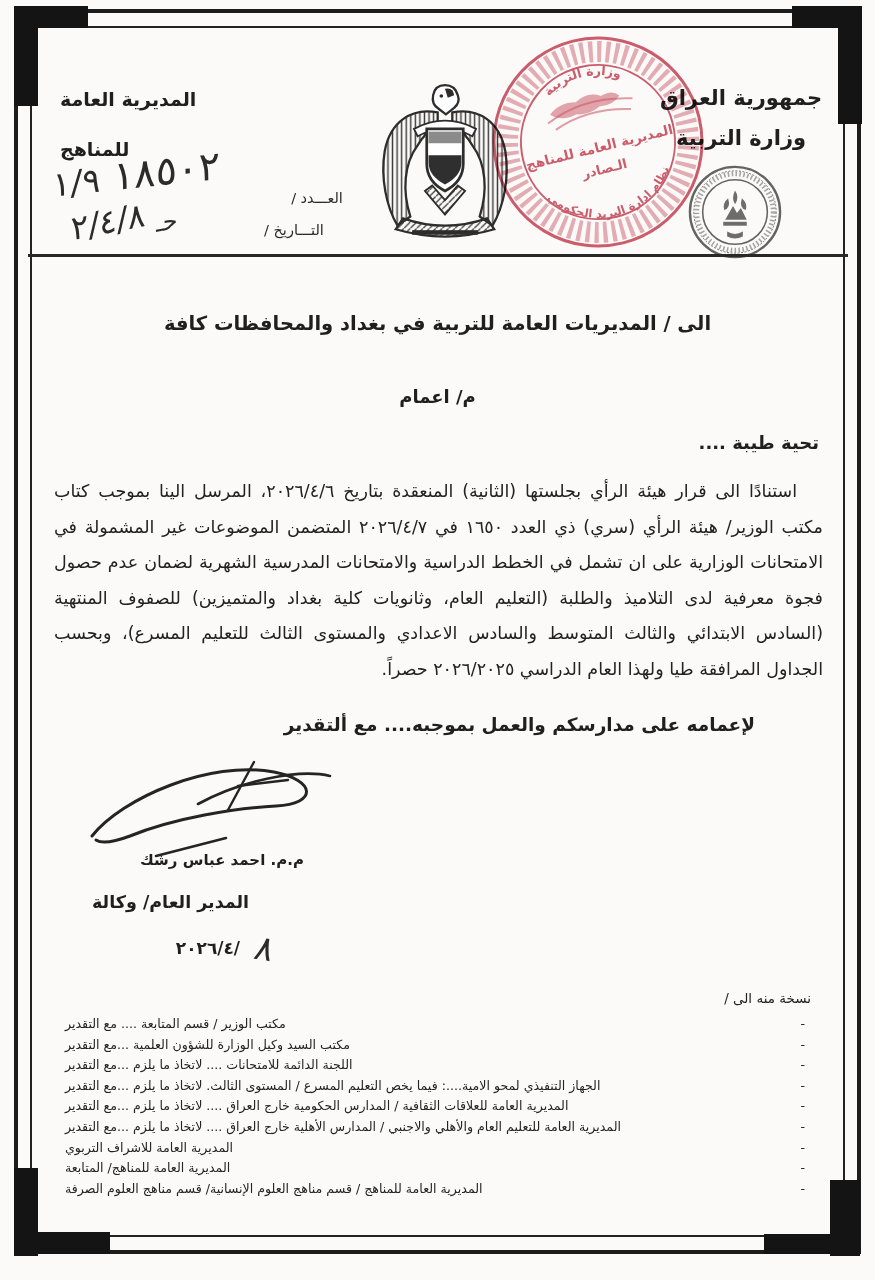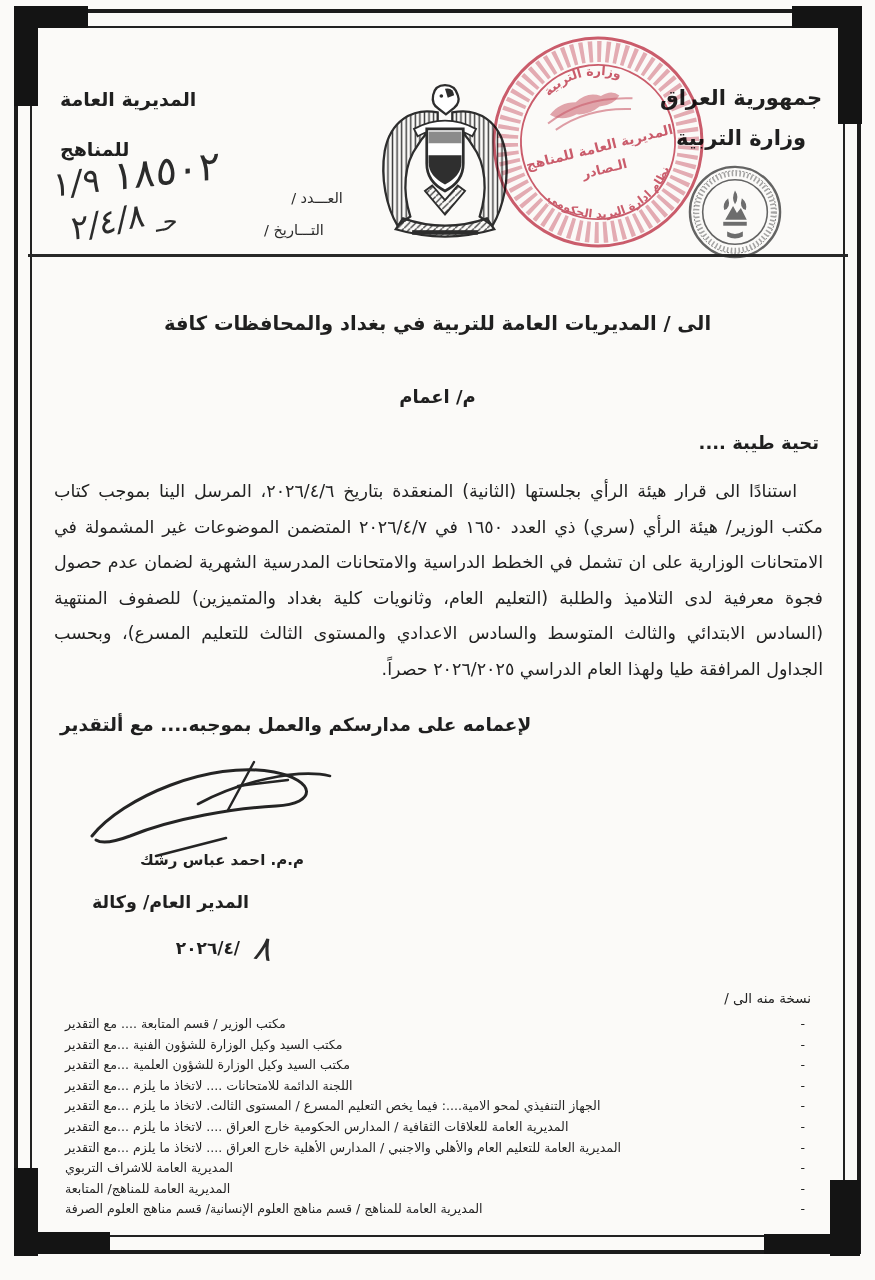--- a/index.html
+++ b/index.html
@@ -41,21 +41,21 @@
 
   
   .to-line{top:312px;left:60px;right:60px;text-align:center;font-size:19.5px;font-weight:bold;}
   .subject{top:386px;left:0;right:0;text-align:center;font-size:18px;font-weight:bold;}
   .greeting{top:432px;right:56px;font-size:18px;font-weight:bold;}
   .body-par{
     top:474px;right:52px;left:54px;font-size:17.5px;line-height:35.5px;
     text-align:justify;text-align-last:right;color:#222;
   }
   .body-par .indent{display:inline-block;width:26px;}
-  .closing{top:714px;left:60px;right:120px;text-align:left;font-size:18.5px;font-weight:bold;}
+  .closing{top:714px;left:60px;right:120px;text-align:right;font-size:18.5px;font-weight:bold;}
 
   
   .sig-box{top:752px;left:78px;width:280px;height:115px;}
   .sig-name{top:851px;left:92px;width:260px;text-align:center;font-size:15px;font-weight:bold;}
   .sig-title{top:892px;left:92px;width:260px;text-align:left;font-size:17.5px;font-weight:bold;}
   .sig-date{top:928px;left:110px;width:230px;text-align:center;direction:ltr;
     font-size:17px;font-weight:bold;}
   .sig-date .day{display:inline-block;font-size:34px;font-weight:normal;
     transform:rotate(9deg) skewX(-8deg);margin-left:10px;vertical-align:-6px;}
 
@@ -185,21 +185,20 @@
   <div class="abs sig-name">م.م. احمد عباس رشك</div>
   <div class="abs sig-title">المدير العام/ وكالة</div>
   <div class="abs sig-date">
     <span>٢٠٢٦/٤/</span>
     <span class="day hand">٨</span>
   </div>
 
   <div class="abs cc-head">نسخة منه الى /</div>
   <div class="abs cc-list">
     <div class="cc-item">مكتب الوزير / قسم المتابعة .... مع التقدير</div>
-    <div class="cc-item">مكتب السيد وكيل الوزارة للشؤون الفنية ...مع التقدير</div>
     <div class="cc-item">مكتب السيد وكيل الوزارة للشؤون العلمية ...مع التقدير</div>
     <div class="cc-item">اللجنة الدائمة للامتحانات .... لاتخاذ ما يلزم ...مع التقدير</div>
     <div class="cc-item">الجهاز التنفيذي لمحو الامية....: فيما يخص التعليم المسرع / المستوى الثالث. لاتخاذ ما يلزم ...مع التقدير</div>
     <div class="cc-item">المديرية العامة للعلاقات الثقافية / المدارس الحكومية خارج العراق .... لاتخاذ ما يلزم ...مع التقدير</div>
     <div class="cc-item">المديرية العامة للتعليم العام والأهلي والاجنبي / المدارس الأهلية خارج العراق .... لاتخاذ ما يلزم ...مع التقدير</div>
     <div class="cc-item">المديرية العامة للاشراف التربوي</div>
     <div class="cc-item">المديرية العامة للمناهج/ المتابعة</div>
     <div class="cc-item">المديرية العامة للمناهج / قسم مناهج العلوم الإنسانية/ قسم مناهج العلوم الصرفة</div>
   </div>
 

